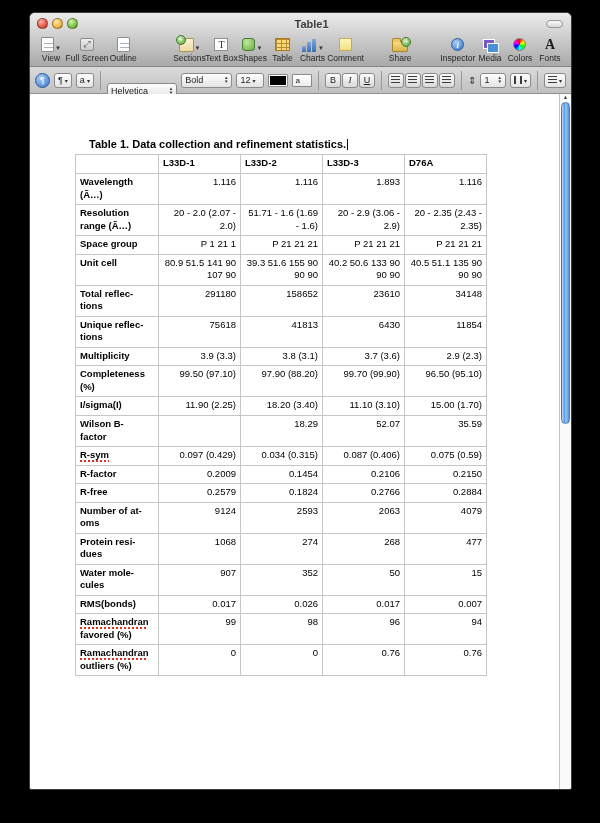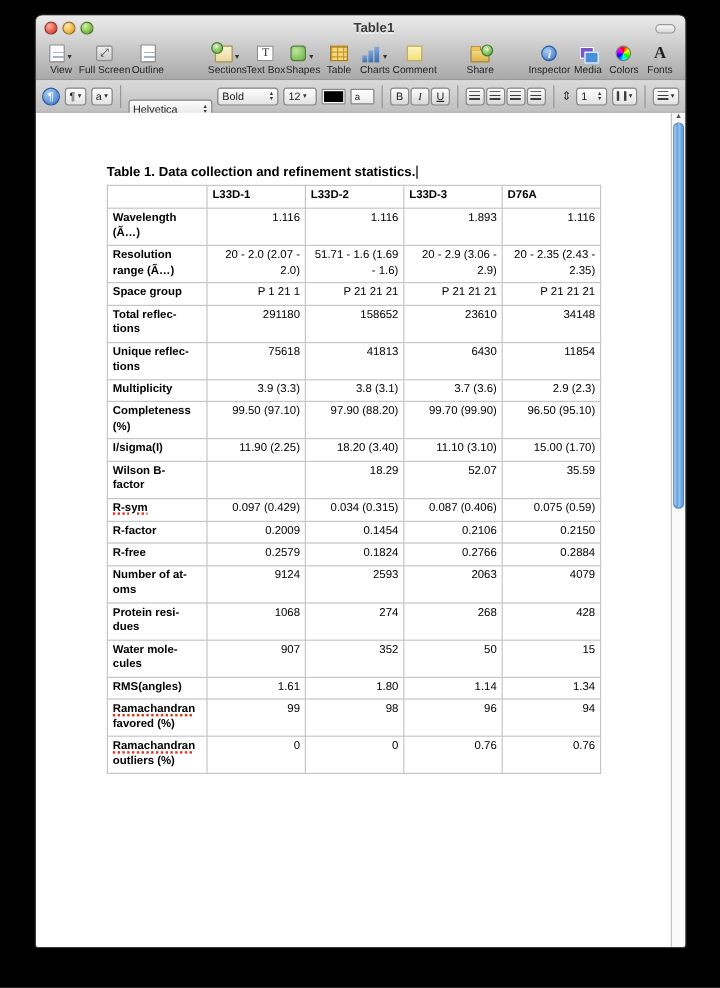--- a/index.html
+++ b/index.html
@@ -93,21 +93,21 @@
     background:repeating-linear-gradient(to bottom, #3c3c3c 0 1px, transparent 1px 3px); }
   .cols-ic { width:8px; height:8px; border-left:2px solid #3c3c3c; border-right:2px solid #3c3c3c; }
   .grp { display:flex; gap:1px; }
 
   
   .content { position:relative; height:776px; background:#fff; overflow:hidden; }
   .page { position:absolute; left:0; top:0; right:12px; bottom:0; background:#fff; }
   .doc-title { position:absolute; left:59px; top:44px; font-size:11px; font-weight:bold; color:#000; }
   .cursor { display:inline-block; width:1px; height:11px; background:#000; margin-left:1px; vertical-align:-2px; }
 
-  table.stats { position:absolute; left:59px; top:60px; width:411px; border-collapse:collapse; table-layout:fixed; }
+  table.stats { position:absolute; left:45px; top:60px; width:411px; border-collapse:collapse; table-layout:fixed; }
   table.stats th, table.stats td { border:1px solid #c6c6c6; font-size:9.5px; line-height:1.32;
     padding:2px 4px 3px 4px; vertical-align:top; white-space:pre-line; color:#000;
     overflow:hidden; }
   table.stats thead th { font-weight:bold; text-align:left; height:19px; }
   table.stats tbody th { font-weight:bold; text-align:left; }
   table.stats tbody td { text-align:right; font-weight:normal; }
   .sq { text-decoration:underline dotted #e0321e; text-decoration-thickness:1.5px; text-underline-offset:2px; }
 
   
   .vscroll { position:absolute; right:0; top:0; bottom:0; width:12px; background:#fafafa;
@@ -356,20 +356,31 @@
 2.35)</td>
             </tr>
             <tr>
               <th>Space group</th>
               <td>P 1 21 1</td>
               <td>P 21 21 21</td>
               <td>P 21 21 21</td>
               <td>P 21 21 21</td>
             </tr>
             <tr>
+              <th>Unit cell</th>
+              <td>80.9 51.5 141 90
+107 90</td>
+              <td>39.3 51.6 155 90
+90 90</td>
+              <td>40.2 50.6 133 90
+90 90</td>
+              <td>40.5 51.1 135 90
+90 90</td>
+            </tr>
+            <tr>
               <th>Total reflec-
 tions</th>
               <td>291180</td>
               <td>158652</td>
               <td>23610</td>
               <td>34148</td>
             </tr>
             <tr>
               <th>Unique reflec-
 tions</th>
@@ -436,36 +447,36 @@
               <td>2593</td>
               <td>2063</td>
               <td>4079</td>
             </tr>
             <tr>
               <th>Protein resi-
 dues</th>
               <td>1068</td>
               <td>274</td>
               <td>268</td>
-              <td>428</td>
+              <td>477</td>
             </tr>
             <tr>
               <th>Water mole-
 cules</th>
               <td>907</td>
               <td>352</td>
               <td>50</td>
               <td>15</td>
             </tr>
             <tr>
-              <th>RMS(angles)</th>
-              <td>1.61</td>
-              <td>1.80</td>
-              <td>1.14</td>
-              <td>1.34</td>
+              <th>RMS(bonds)</th>
+              <td>0.017</td>
+              <td>0.026</td>
+              <td>0.017</td>
+              <td>0.007</td>
             </tr>
             <tr>
               <th><span class="sq">Ramachandran</span>
 favored (%)</th>
               <td>99</td>
               <td>98</td>
               <td>96</td>
               <td>94</td>
             </tr>
             <tr>

